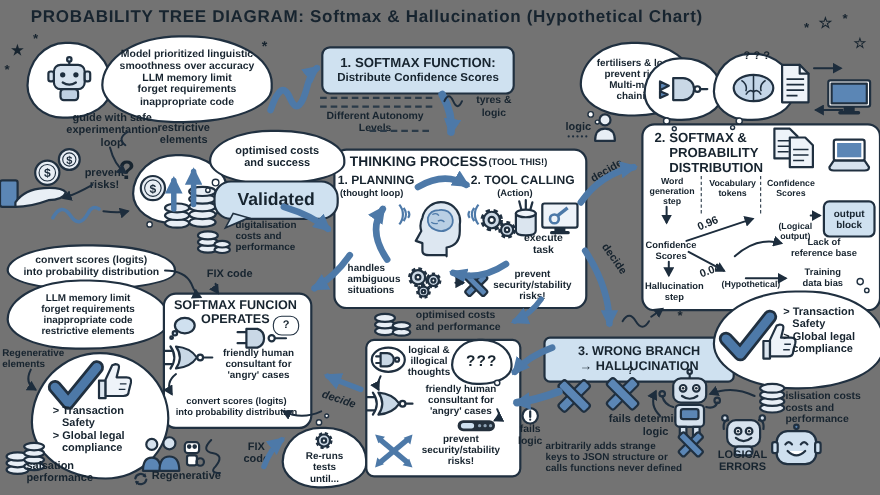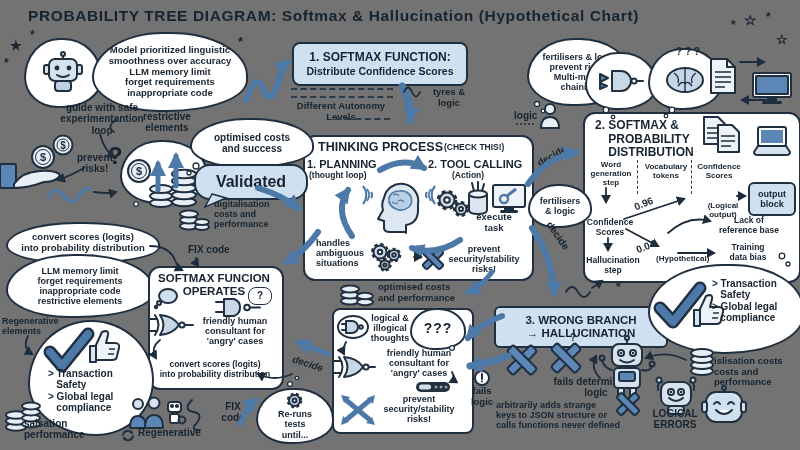--- a/index.html
+++ b/index.html
@@ -143,21 +143,21 @@
 reference base</div>
   <div class="lbl" style="left:636px;top:241px;font-size:10px;transform:rotate(-20deg);">0.04</div>
   <div class="lbl" style="left:656px;top:254px;font-size:8px;">(Hypothetical)</div>
   <div class="lbl c" style="left:722px;top:243px;width:52px;font-size:8.5px;">Training
 data bias</div>
   <div class="lbl c" style="left:584px;top:256px;width:58px;font-size:8.5px;">Hallucination
 step</div>
 
   <div class="panel" style="left:303px;top:135px;width:227px;height:142px;"></div>
   <div class="lbl" style="left:318px;top:140px;font-size:12.5px;">THINKING PROCESS</div>
-  <div class="lbl" style="left:444px;top:143px;font-size:8.5px;">(CHECK THIS!)</div>
+  <div class="lbl" style="left:444px;top:143px;font-size:8.5px;">(TOOL THIS!)</div>
   <div class="lbl" style="left:307px;top:158px;font-size:11px;">1. PLANNING</div>
   <div class="lbl" style="left:309px;top:171px;font-size:8.5px;">(thought loop)</div>
   <div class="lbl" style="left:428px;top:158px;font-size:11px;">2. TOOL CALLING</div>
   <div class="lbl" style="left:452px;top:171px;font-size:8.5px;">(Action)</div>
   <svg class="icon" style="left:360px;top:184px;transform:scaleX(-1);" width="14" height="22">
       <path d="M11,2 a14,14 0 0 0 0,18 M7,5 a10,10 0 0 0 0,12 M3,8 a5,5 0 0 0 0,6" fill="none" stroke="#4d79a8" stroke-width="2"></path>
     </svg>
   <svg class="icon" style="left:376px;top:182px;" width="46" height="52">
       <path d="M30,51 v-8 q12,-2 12,-15 v-6 A17,17 0 0 0 8,16 q-3,6 -1,12 l-5,9 6,2 v7 q0,4 6,4 h16 z" fill="#dde7f1" class="st"></path>
       <path d="M13,16 q2,-7 10,-7 q9,-1 12,6 q2,6 -2,10 q-6,5 -13,2 q-8,-3 -7,-11 z" fill="#b9cfe4" stroke="#4d79a8" stroke-width="1.6"></path>
@@ -497,22 +497,20 @@
       <line x1="22" y1="6" x2="22" y2="1" class="st"></line>
       <circle cx="22" cy="2" r="2" fill="#5b86b5" class="st" stroke-width="1.2"></circle>
       <rect x="4" y="6" width="36" height="30" rx="10" fill="#cfe0ef" class="st"></rect>
       <rect x="0" y="16" width="5" height="10" rx="2" fill="#cfe0ef" class="st" stroke-width="1.4"></rect>
       <rect x="39" y="16" width="5" height="10" rx="2" fill="#cfe0ef" class="st" stroke-width="1.4"></rect>
       <path d="M12,18 q3,-4 6,0 M26,18 q3,-4 6,0" fill="none" class="st"></path>
       <path d="M14,24 q8,8 16,0" fill="#fff" class="st"></path>
     </svg>
 
   <div class="lbl" style="left:536px;top:150px;font-size:10px;transform:rotate(-30deg);">decide</div>
-  <div class="cloud" style="left:528px;top:184px;width:60px;height:40px;font-size:9px;"><span>fertilisers
-&amp; logic</span></div>
   <div class="lbl" style="left:542px;top:230px;font-size:10px;transform:rotate(55deg);">decide</div>
   <div class="cloud" style="left:648px;top:264px;width:152px;height:86px;border-radius:50% 48% 52% 50%/56% 52% 44% 48%;"></div>
   <svg class="icon" style="left:654px;top:282px;" width="50" height="46">
       <path d="M6,26 L19,40 L46,6" fill="none" stroke="#203040" stroke-width="13" stroke-linecap="round" stroke-linejoin="round"></path>
       <path d="M6,26 L19,40 L46,6" fill="none" stroke="#4d79a8" stroke-width="8" stroke-linecap="round" stroke-linejoin="round"></path>
     </svg>
   <svg class="icon" style="left:692px;top:294px;" width="36" height="36">
       <path d="M2,16 h6 v16 H2 z" fill="#dbe5ef" class="st" stroke-width="1.6"></path>
       <path d="M8,30 h16 q5,0 5,-4 l2,-8 q1,-5 -4,-5 h-9 l2,-8 q1,-4 -3,-4 l-3,1 -6,13 z" fill="#eef3f9" class="st" stroke-width="1.6"></path>
       <path d="M27,19 h-6 M26,24 h-6" stroke="#203040" stroke-width="1.3"></path>

